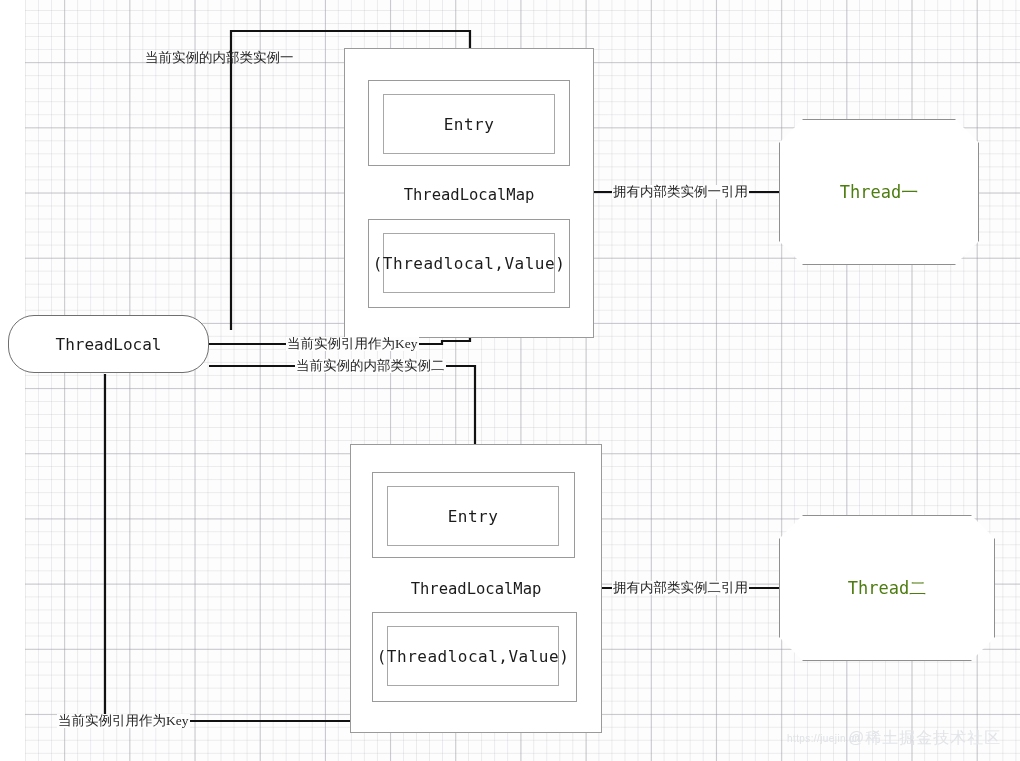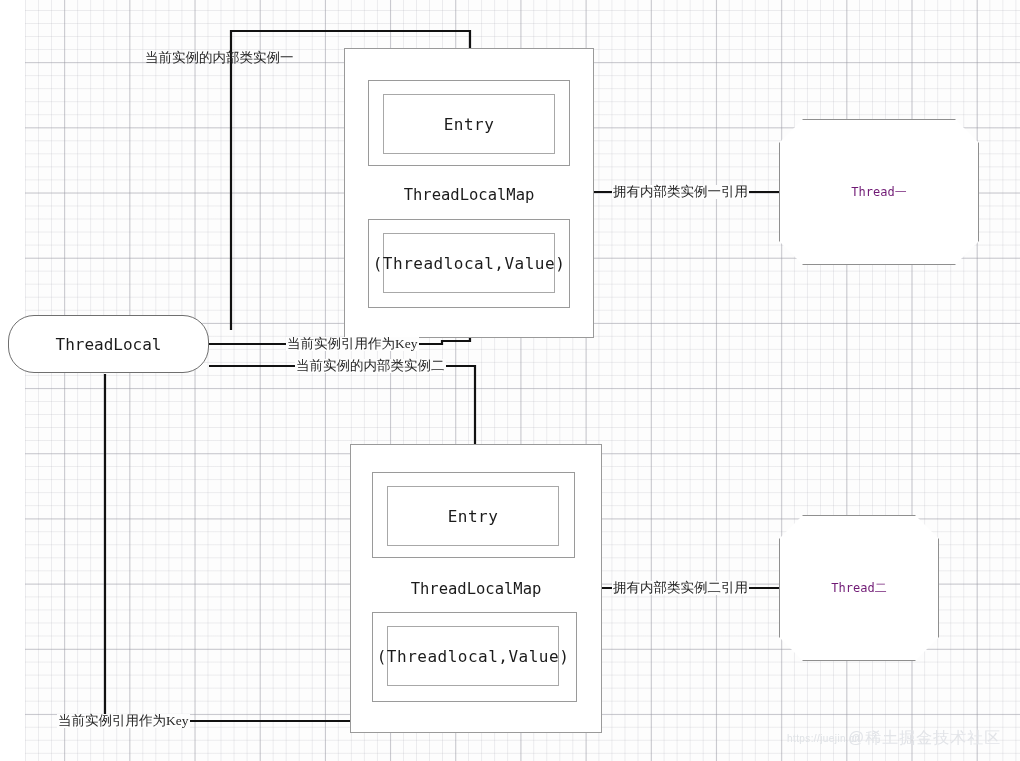--- a/index.html
+++ b/index.html
@@ -58,21 +58,21 @@
 
   .threadbox{
     position:absolute;box-sizing:border-box;
     background:#ffffff;border:1px solid #8f8f8f;
     clip-path:polygon(24px 0,calc(100% - 24px) 0,100% 24px,100% calc(100% - 24px),
                       calc(100% - 24px) 100%,24px 100%,0 calc(100% - 24px),0 24px);
     display:flex;align-items:center;justify-content:center;
   }
   .threadlabel{
     font-family:"DejaVu Sans Mono","Liberation Mono",monospace;
-    font-size:12px;color:#701a75;white-space:nowrap;
+    font-size:17px;color:#4d7c0f;white-space:nowrap;
   }
 
   .tl-root{
     position:absolute;box-sizing:border-box;
     background:#ffffff;border:1px solid #6f6f6f;border-radius:26px;
     display:flex;align-items:center;justify-content:center;text-align:right;
   }
   .tl-root span{
     font-family:"DejaVu Sans Mono","Liberation Mono",monospace;
     font-size:16px;color:#1b1b1b;white-space:nowrap;
@@ -150,21 +150,21 @@
 
   <div class="node inner-outer" style="left:372px;top:612px;width:205px;height:90px;"></div>
   <div class="node inner-inner" style="left:387px;top:626px;width:172px;height:60px;">
     <div class="celltext">(Threadlocal,Value)</div>
   </div>
 
   <div class="threadbox" style="left:779px;top:119px;width:200px;height:146px;">
     <span class="threadlabel">Thread一</span>
   </div>
 
-  <div class="threadbox" style="left:779px;top:515px;width:160px;height:146px;">
+  <div class="threadbox" style="left:779px;top:515px;width:216px;height:146px;">
     <span class="threadlabel">Thread二</span>
   </div>
 
   <div class="edgelabel" style="left:145px;top:51px;">当前实例的内部类实例一</div>
 
   <div class="edgelabel boxed" style="left:286px;top:337px;">当前实例引用作为Key</div>
 
   <div class="edgelabel boxed" style="left:295px;top:359px;">当前实例的内部类实例二</div>
 
   <div class="edgelabel boxed" style="left:57px;top:714px;">当前实例引用作为Key</div>

